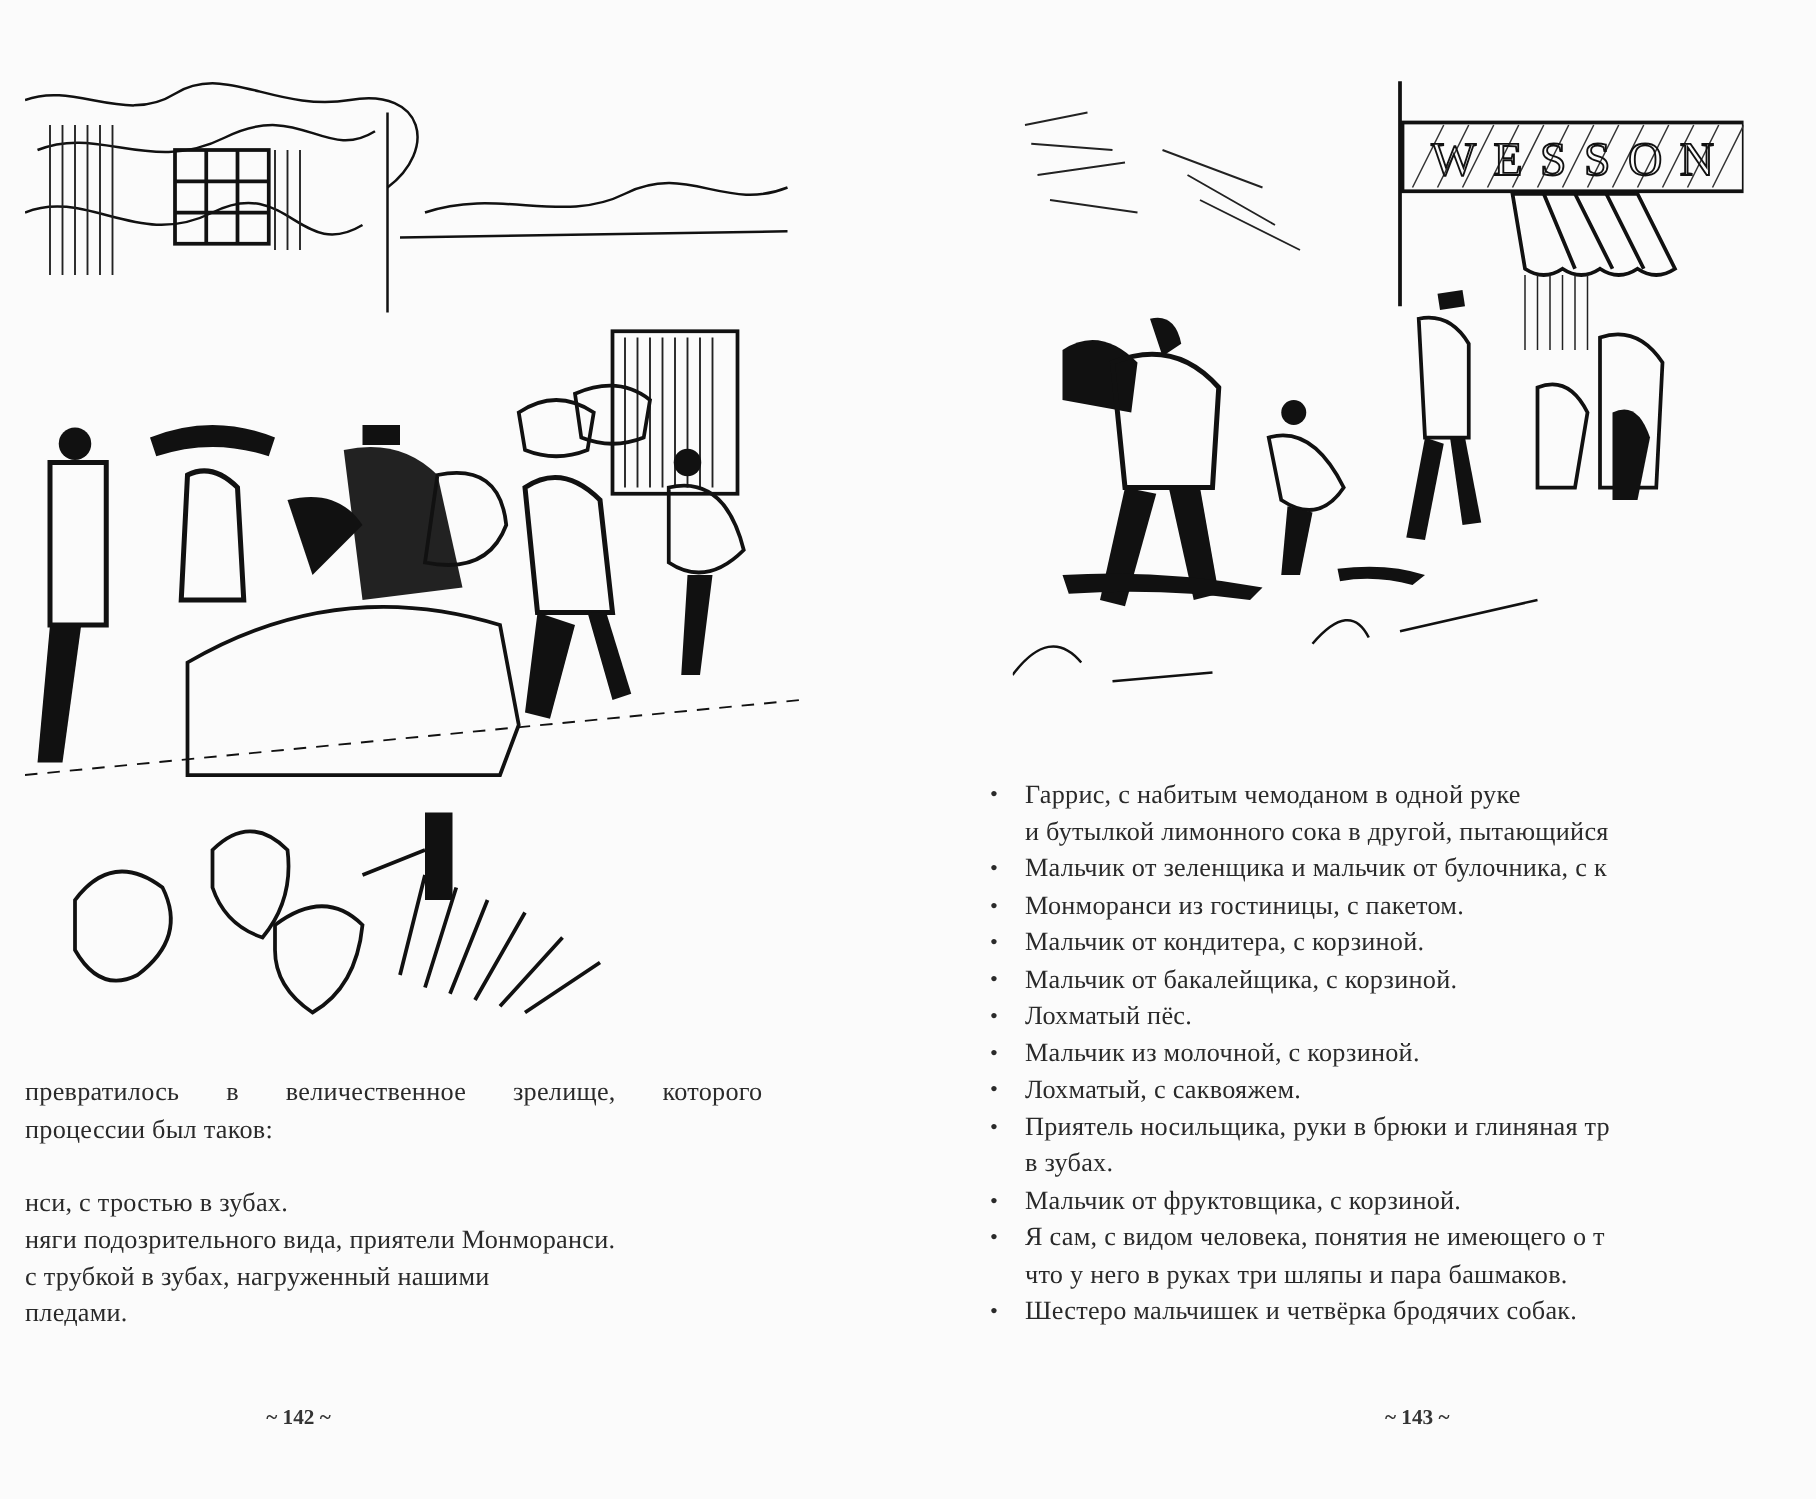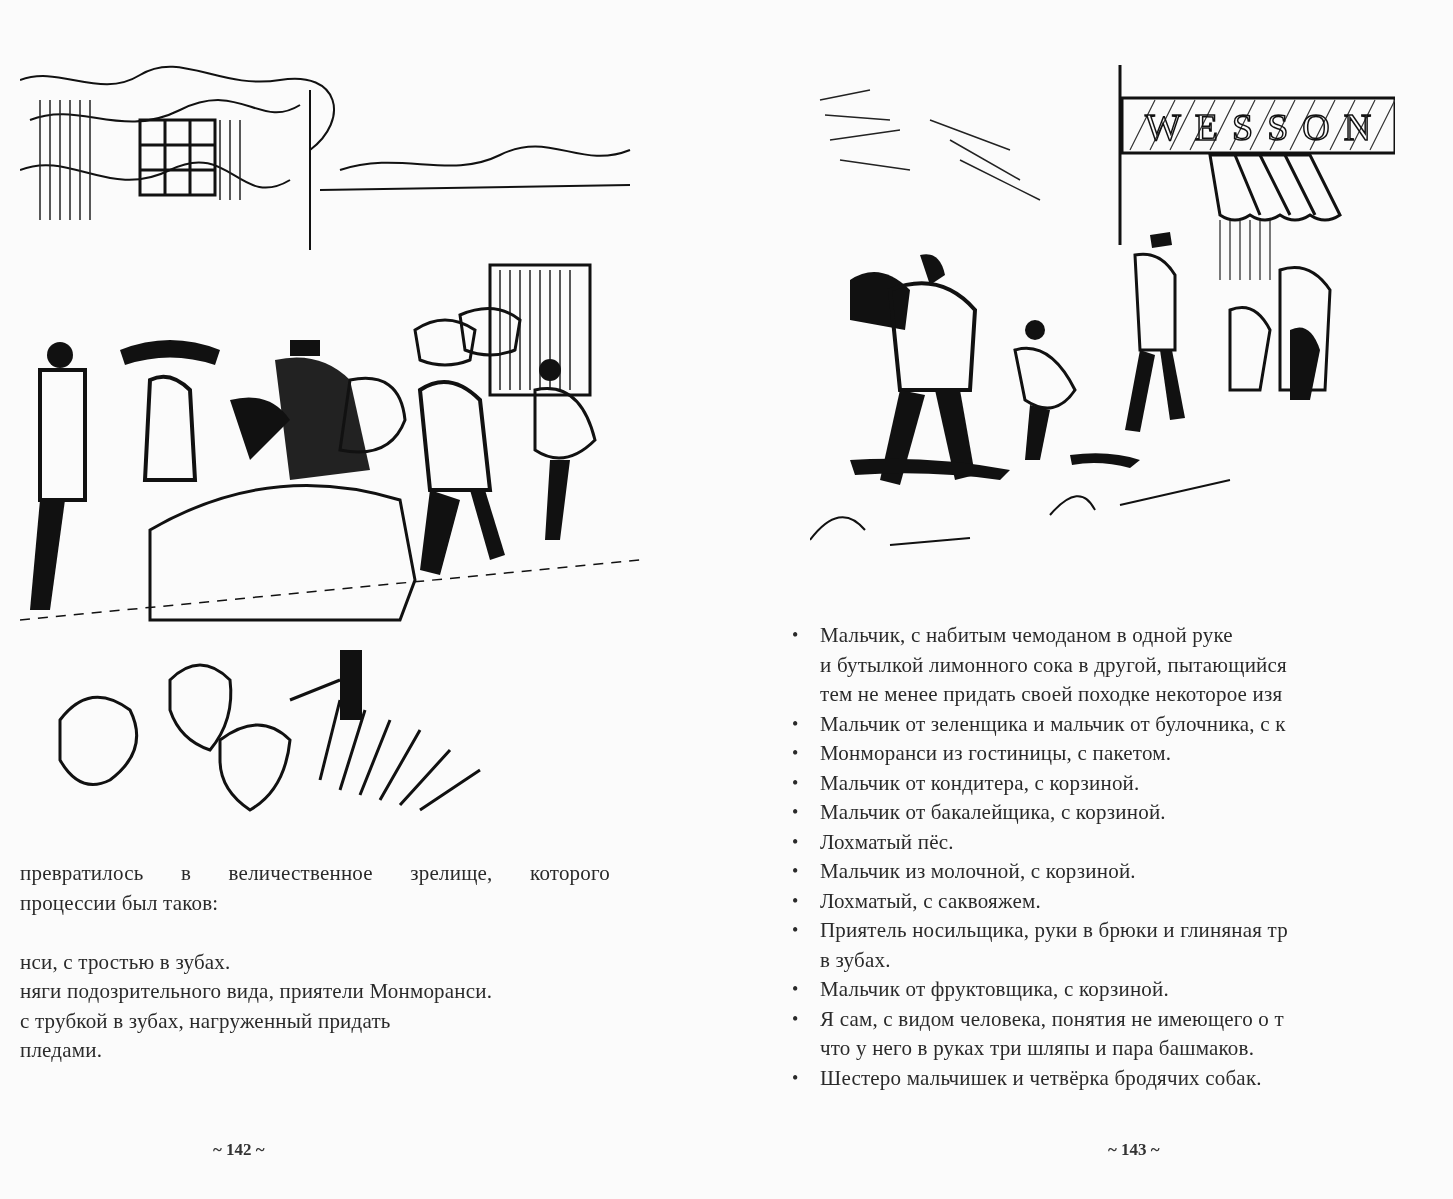--- a/index.html
+++ b/index.html
@@ -25,21 +25,21 @@
     .left-text .line { display: block; height: 29.5px; }
     .left-text .line.justify { text-align: justify; text-align-last: justify; word-spacing: 4px; }
     .left-text .blank { height: 29.5px; }
 
     .right-text { left: 790px; top: 621px; width: 580px; overflow: hidden; white-space: nowrap; }
     .right-text ul { list-style: none; margin: 0; padding: 0; }
     .right-text li { position: relative; padding-left: 30px; }
     .right-text li .bullet { position: absolute; left: 2px; top: 0; font-size: 18px; }
     .right-text li .line { display: block; height: 29.5px; }
 
-    .page-number { position: absolute; top: 1124px; font-size: 17px; font-weight: bold; color: #333; margin-top: 16px; }
+    .page-number { position: absolute; top: 1124px; font-size: 17px; font-weight: bold; color: #333; }
     .pn-left { left: 213px; }
     .pn-right { left: 1108px; }
   </style>
 </head>
 <body>
 
 <div class="spread">
 
   <div class="page page-left">
     <div class="illus illus-left">
@@ -100,21 +100,21 @@
         <rect x="320" y="590" width="22" height="70" fill="#111"></rect>
       </svg>
     </div>
 
     <div class="text-block left-text">
       <span class="line justify">превратилось в величественное зрелище, которого</span>
       <span class="line">процессии был таков:</span>
       <span class="line blank"></span>
       <span class="line">нси, с тростью в зубах.</span>
       <span class="line">няги подозрительного вида, приятели Монморанси.</span>
-      <span class="line">с трубкой в зубах, нагруженный придать</span>
+      <span class="line">с трубкой в зубах, нагруженный нашими</span>
       <span class="line">пледами.</span>
     </div>
 
     <div class="page-number pn-left">~ 142 ~</div>
   </div>
 
   <div class="page page-right"></div>
 
   <div class="illus illus-right">
     <svg viewBox="0 0 585 500" preserveAspectRatio="none">
@@ -158,23 +158,22 @@
         <path d="M260 395 Q300 390 330 400 L320 408 Q290 400 262 405 Z"></path>
       </g>
       <path d="M0 480 Q30 440 55 470 M80 485 L160 478 M240 455 Q270 420 285 450 M310 445 L420 420" stroke="#111" stroke-width="2" fill="none"></path>
     </svg>
   </div>
 
   <div class="text-block right-text">
     <ul>
       <li>
         <span class="bullet">•</span>
-        <span class="line">Мальчик, с набитым чемоданом в одной руке</span>
+        <span class="line">Гаррис, с набитым чемоданом в одной руке</span>
         <span class="line">и бутылкой лимонного сока в другой, пытающийся</span>
-        <span class="line">тем не менее придать своей походке некоторое изя</span>
       </li>
       <li>
         <span class="bullet">•</span>
         <span class="line">Мальчик от зеленщика и мальчик от булочника, с к</span>
       </li>
       <li>
         <span class="bullet">•</span>
         <span class="line">Монморанси из гостиницы, с пакетом.</span>
       </li>
       <li>

